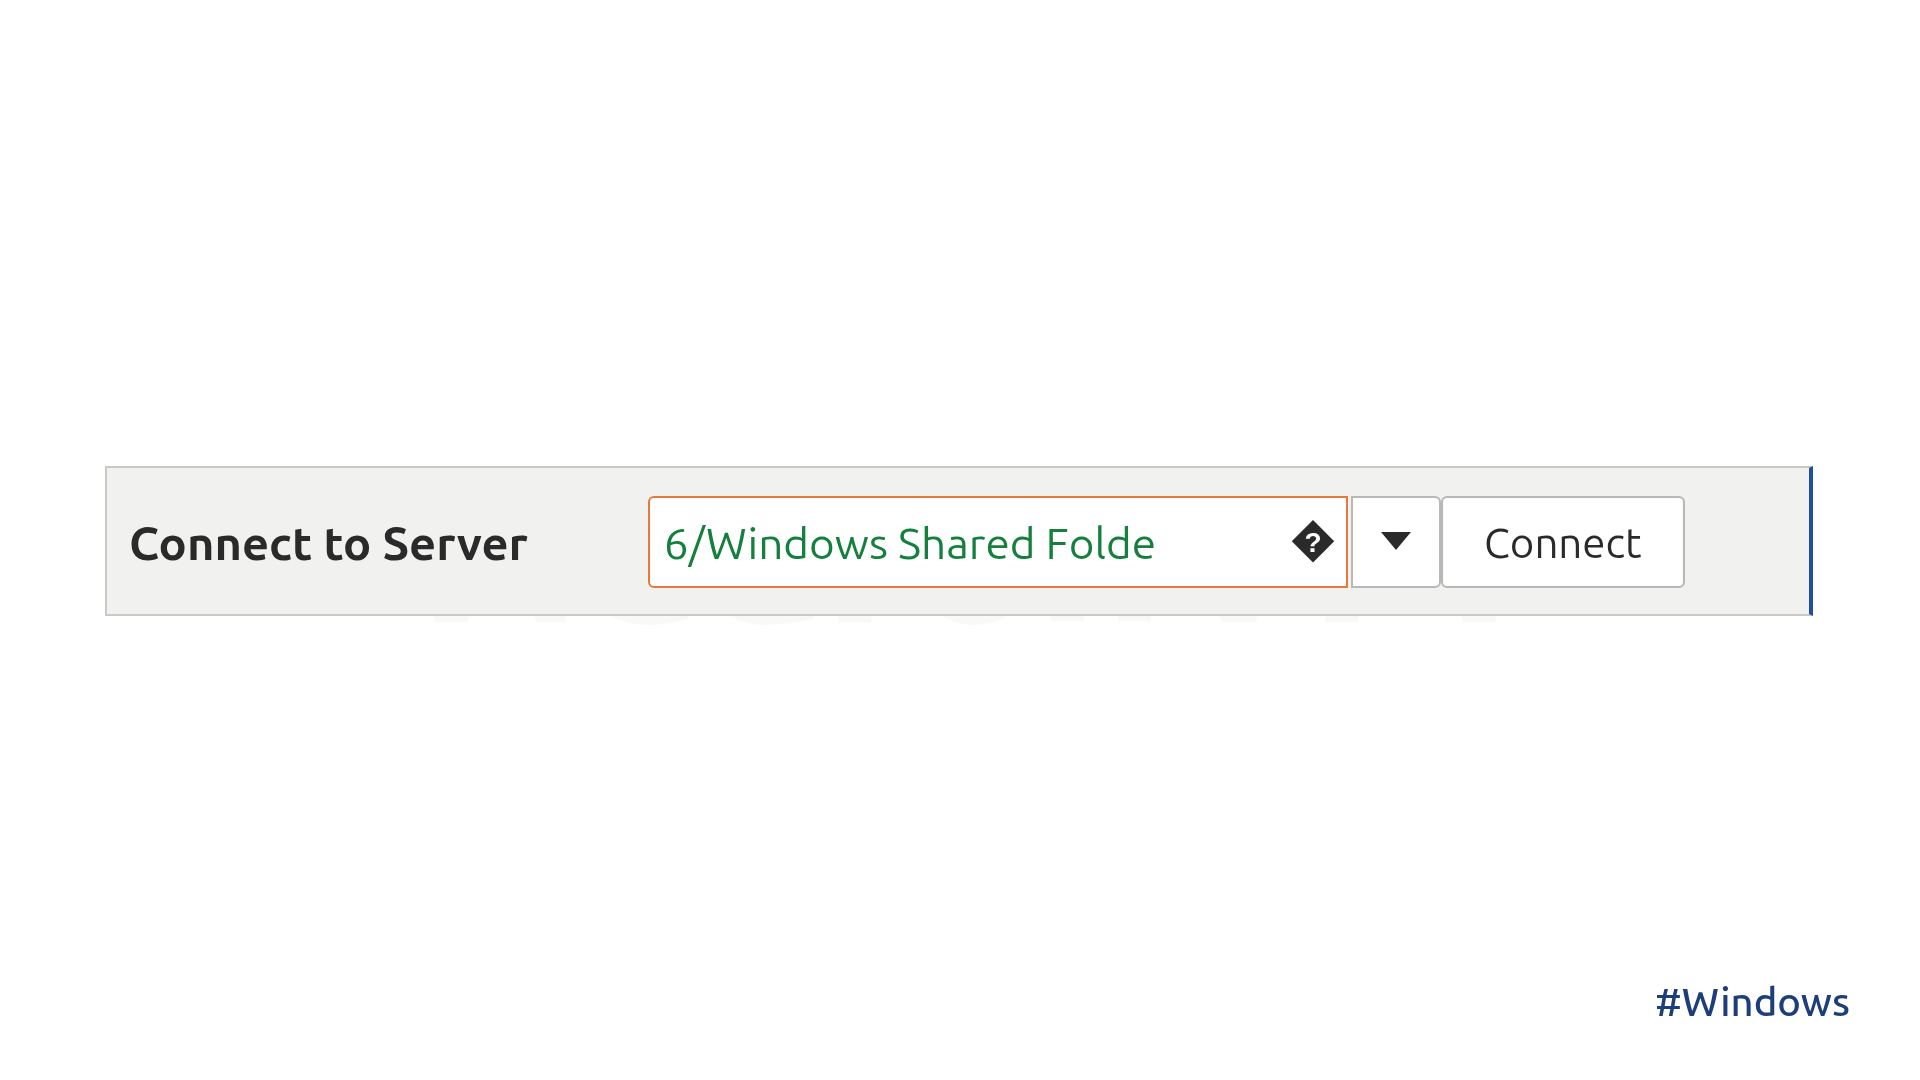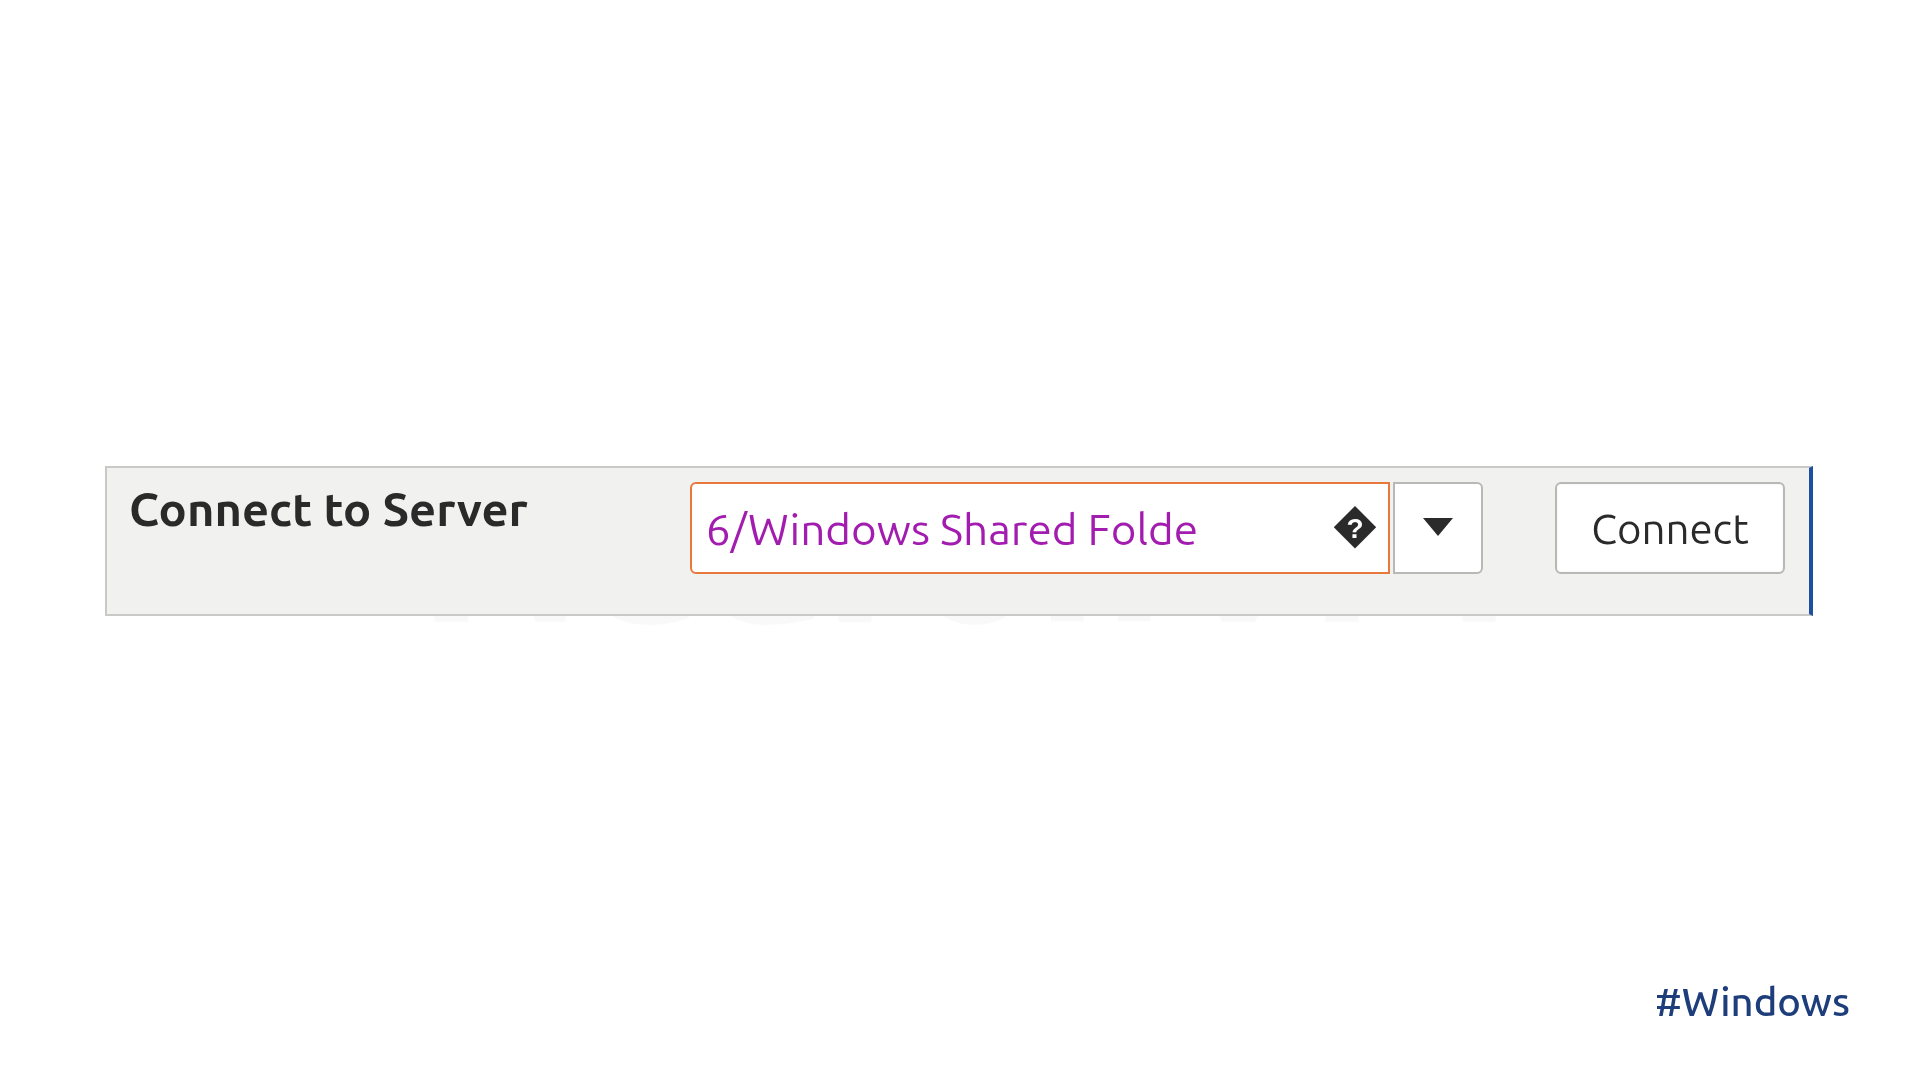--- a/index.html
+++ b/index.html
@@ -18,23 +18,22 @@
     .connect-bar {
       position: absolute;
       left: 105px;
       top: 466px;
       width: 1708px;
       height: 150px;
       background: #f1f1f0;
       border: 2px solid #c9c9c7;
       border-right: 4px solid #1f4fa0;
       display: flex;
-      align-items: flex-start;
-      padding: 14px 24px 18px 22px;
-      gap: 42px;
+      align-items: center;
+      padding: 20px 24px 18px 22px;
     }
     .connect-label {
       font-size: 47px;
       font-weight: 700;
       color: #2a2a2a;
       margin-right: 120px;
       white-space: nowrap;
     }
     .address-group {
       display: flex;
@@ -47,21 +46,21 @@
       height: 100%;
       background: #ffffff;
       border: 2px solid #e7793a;
       border-radius: 6px 0 0 6px;
       display: flex;
       align-items: center;
       padding: 0 10px 0 14px;
     }
     .address-text {
       font-size: 44px;
-      color: #a21caf;
+      color: #15803d;
       white-space: nowrap;
       flex: 1;
       overflow: hidden;
     }
     .help-diamond {
       width: 46px;
       height: 46px;
       flex-shrink: 0;
       margin-left: 8px;
       display: flex;
@@ -82,23 +81,22 @@
       display: flex;
       align-items: center;
       justify-content: center;
       margin-left: 3px;
     }
     .history-dropdown svg {
       width: 34px;
       height: 22px;
     }
     .connect-button {
-      margin-left: 30px;
       height: 92px;
-      width: 280px;
+      width: 244px;
       border: 2px solid #b8b8b6;
       border-radius: 6px;
       background: #ffffff;
       font-size: 42px;
       color: #2a2a2a;
       display: flex;
       align-items: center;
       justify-content: center;
       cursor: pointer;
       box-shadow: inset 0 0 0 1px rgba(0,0,0,0.02);

